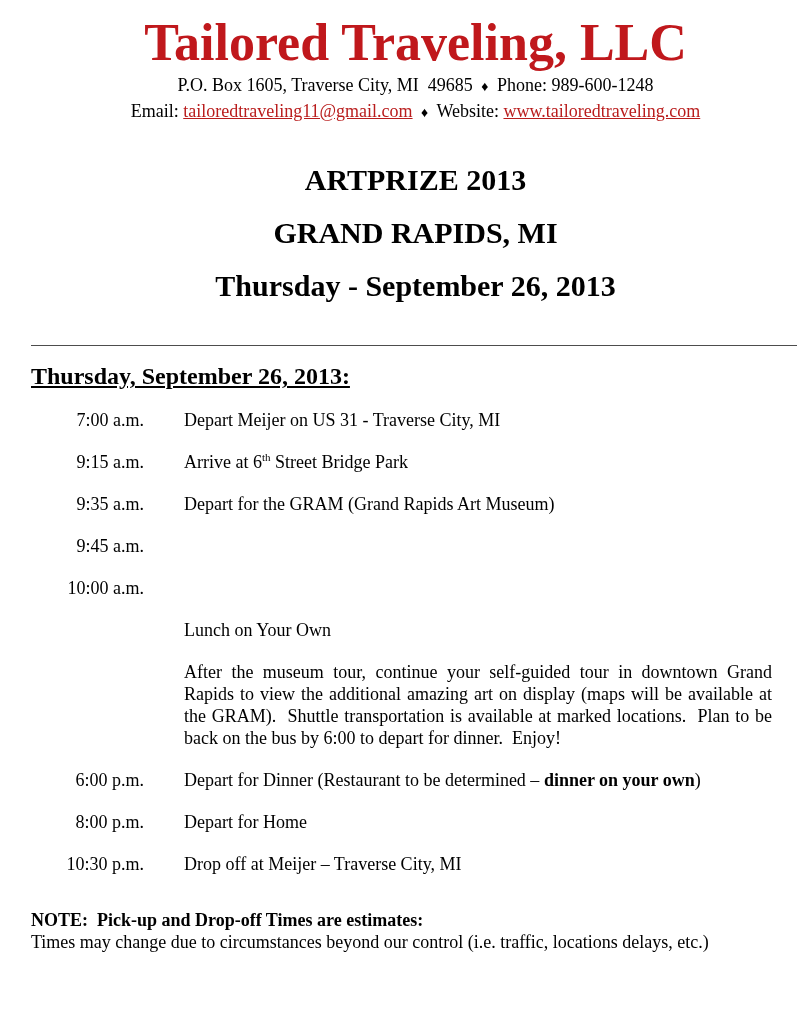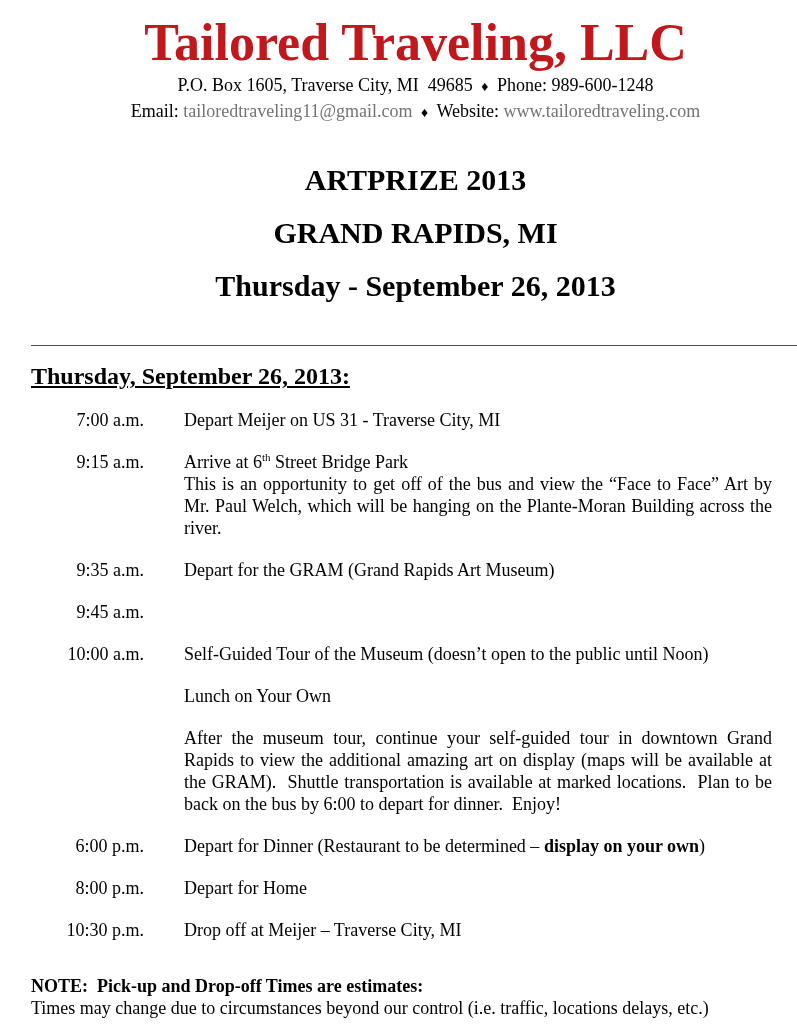--- a/index.html
+++ b/index.html
@@ -20,21 +20,21 @@
     white-space: nowrap;
   }
   .contact-line {
     text-align: center;
     font-size: 18px;
     line-height: 22px;
     margin-top: 2px;
     white-space: nowrap;
   }
   .contact-line .diamond { font-size: 14px; padding: 0 4px; }
-  .link { color: #737373; cursor: pointer; }
+  .link { text-decoration: underline; color: #b91c1c; cursor: pointer; }
 
   .event-heading {
     text-align: center;
     font-weight: bold;
     font-size: 30px;
     line-height: 32px;
     white-space: nowrap;
   }
   .eh1 { margin-top: 40px; }
   .eh2 { margin-top: 21px; }
@@ -99,51 +99,49 @@
 
   <div class="row">
     <div class="time-cell">7:00 a.m.</div>
     <div class="desc-cell">Depart Meijer on US 31 - Traverse City, MI</div>
   </div>
 
   <div class="row">
     <div class="time-cell">9:15 a.m.</div>
     <div class="desc-cell">
       <div><span>Arrive at 6</span><span class="sup">th</span><span> Street Bridge Park</span></div>
-      <div class="para">This is an opportunity to get off of the bus and view the “Face to Face” Art by Mr. Paul Welch, which will be hanging on the Plante-Moran Building across the river.</div>
     </div>
   </div>
 
   <div class="row">
     <div class="time-cell">9:35 a.m.</div>
     <div class="desc-cell">Depart for the GRAM (Grand Rapids Art Museum)</div>
   </div>
 
   <div class="row">
     <div class="time-cell">9:45 a.m.</div>
   </div>
 
   <div class="row">
     <div class="time-cell">10:00 a.m.</div>
-    <div class="desc-cell">Self-Guided Tour of the Museum (doesn’t open to the public until Noon)</div>
   </div>
 
   <div class="row">
     <div class="time-cell"></div>
     <div class="desc-cell">Lunch on Your Own</div>
   </div>
 
   <div class="row">
     <div class="time-cell"></div>
     <div class="desc-cell para">After the museum tour, continue your self-guided tour in downtown Grand Rapids to view the additional amazing art on display (maps will be available at the GRAM).&nbsp; Shuttle transportation is available at marked locations.&nbsp; Plan to be back on the bus by 6:00 to depart for dinner.&nbsp; Enjoy!</div>
   </div>
 
   <div class="row">
     <div class="time-cell">6:00 p.m.</div>
-    <div class="desc-cell"><span>Depart for Dinner (Restaurant to be determined – </span><span class="inline-bold">display on your own</span><span>)</span></div>
+    <div class="desc-cell"><span>Depart for Dinner (Restaurant to be determined – </span><span class="inline-bold">dinner on your own</span><span>)</span></div>
   </div>
 
   <div class="row">
     <div class="time-cell">8:00 p.m.</div>
     <div class="desc-cell">Depart for Home</div>
   </div>
 
   <div class="row">
     <div class="time-cell">10:30 p.m.</div>
     <div class="desc-cell">Drop off at Meijer – Traverse City, MI</div>

